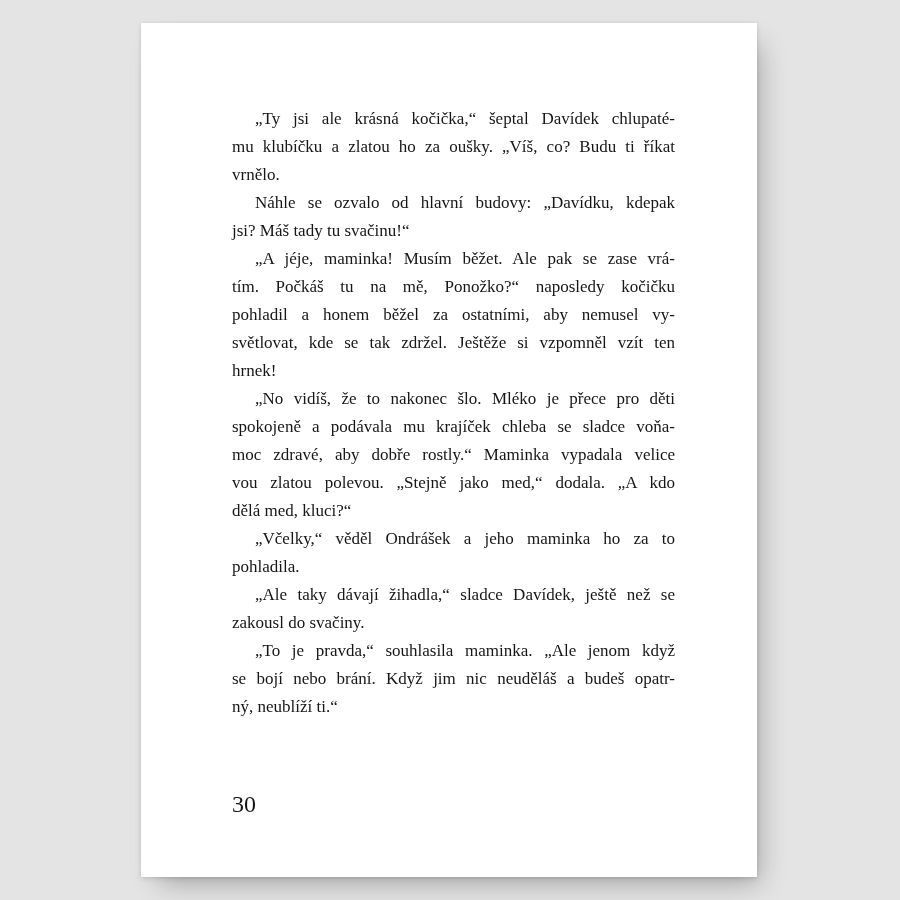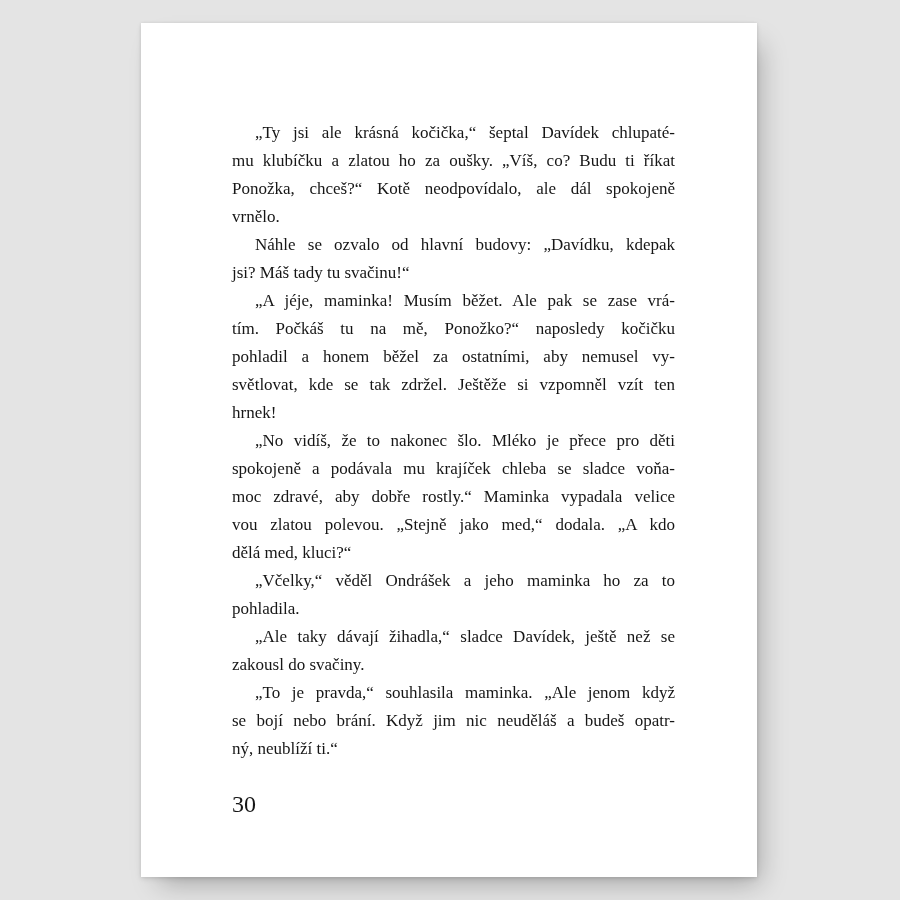--- a/index.html
+++ b/index.html
@@ -19,21 +19,21 @@
     top: 23px;
     width: 616px;
     height: 854px;
     box-shadow: 0 0 3px rgba(0,0,0,0.07),
                 0 2px 5px rgba(0,0,0,0.10),
                 10px 14px 26px -8px rgba(0,0,0,0.28);
   }
   .text-block {
     position: absolute;
     left: 91px;
-    top: 96px;
+    top: 82px;
     width: 443px;
     font-size: 17px;
     line-height: 28px;
   }
   .line {
     height: 28px;
     white-space: nowrap;
     text-align: justify;
     text-align-last: justify;
   }
@@ -47,21 +47,20 @@
     line-height: 28px;
   }
 </style>
 </head>
 <body style="background: rgb(228, 228, 228);">
 
 <div class="page" style="background: rgb(255, 255, 255); color: rgb(22, 22, 22);">
   <div class="text-block">
       <div class="line first">„Ty jsi ale krásná kočička,“ šeptal Davídek chlupaté-</div>
       <div class="line">mu klubíčku a zlatou ho za oušky. „Víš, co? Budu ti říkat</div>
-      <div class="line">Ponožka, chceš?“ Kotě neodpovídalo, ale dál spokojeně</div>
       <div class="line last">vrnělo.</div>
       <div class="line first">Náhle se ozvalo od hlavní budovy: „Davídku, kdepak</div>
       <div class="line last">jsi? Máš tady tu svačinu!“</div>
       <div class="line first">„A jéje, maminka! Musím běžet. Ale pak se zase vrá-</div>
       <div class="line">tím. Počkáš tu na mě, Ponožko?“ naposledy kočičku</div>
       <div class="line">pohladil a honem běžel za ostatními, aby nemusel vy-</div>
       <div class="line">světlovat, kde se tak zdržel. Ještěže si vzpomněl vzít ten</div>
       <div class="line last">hrnek!</div>
       <div class="line first">„No vidíš, že to nakonec šlo. Mléko je přece pro děti</div>
       <div class="line">spokojeně a podávala mu krajíček chleba se sladce voňa-</div>

